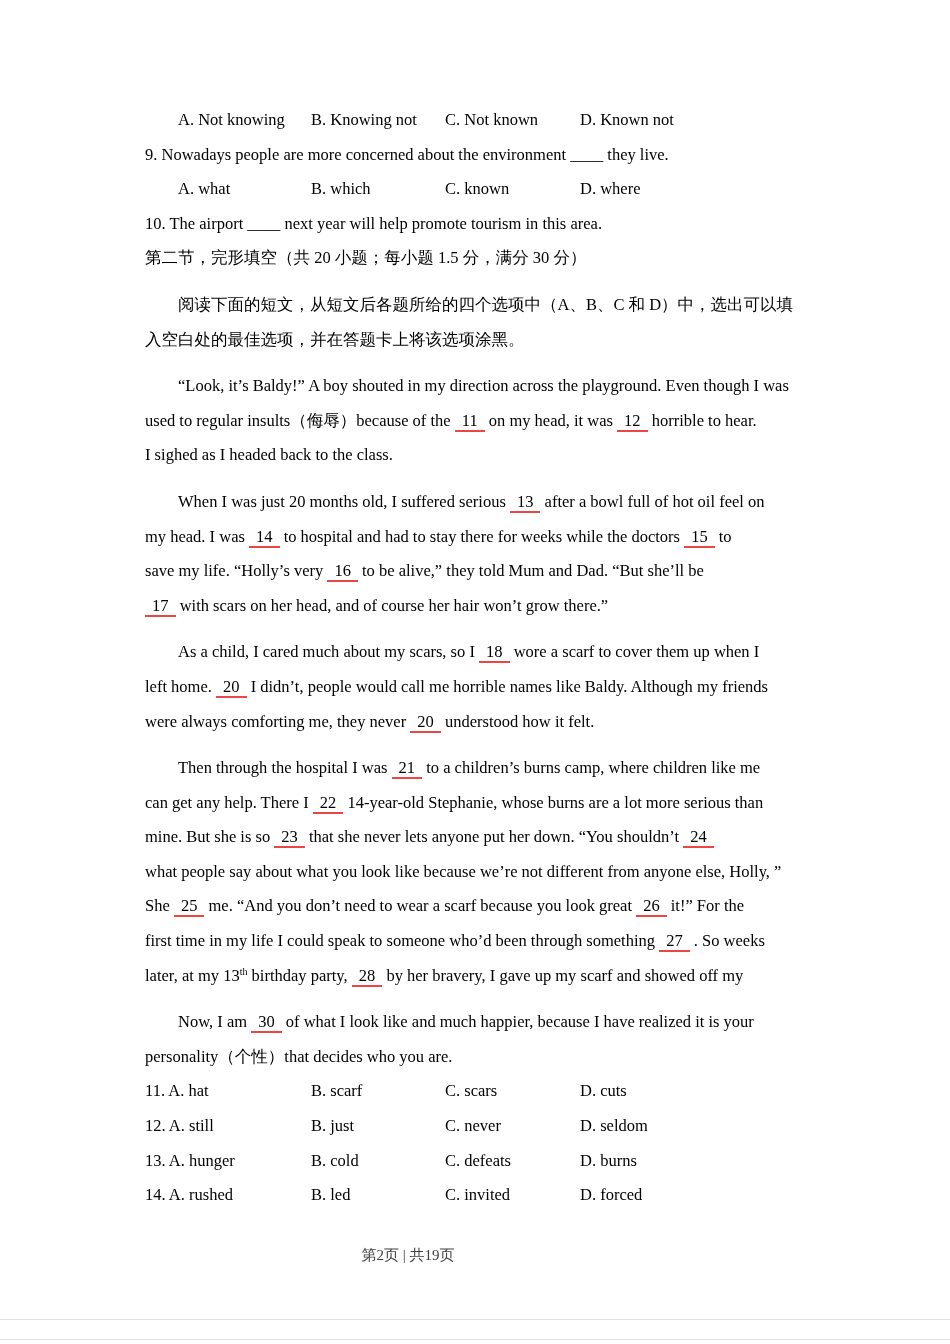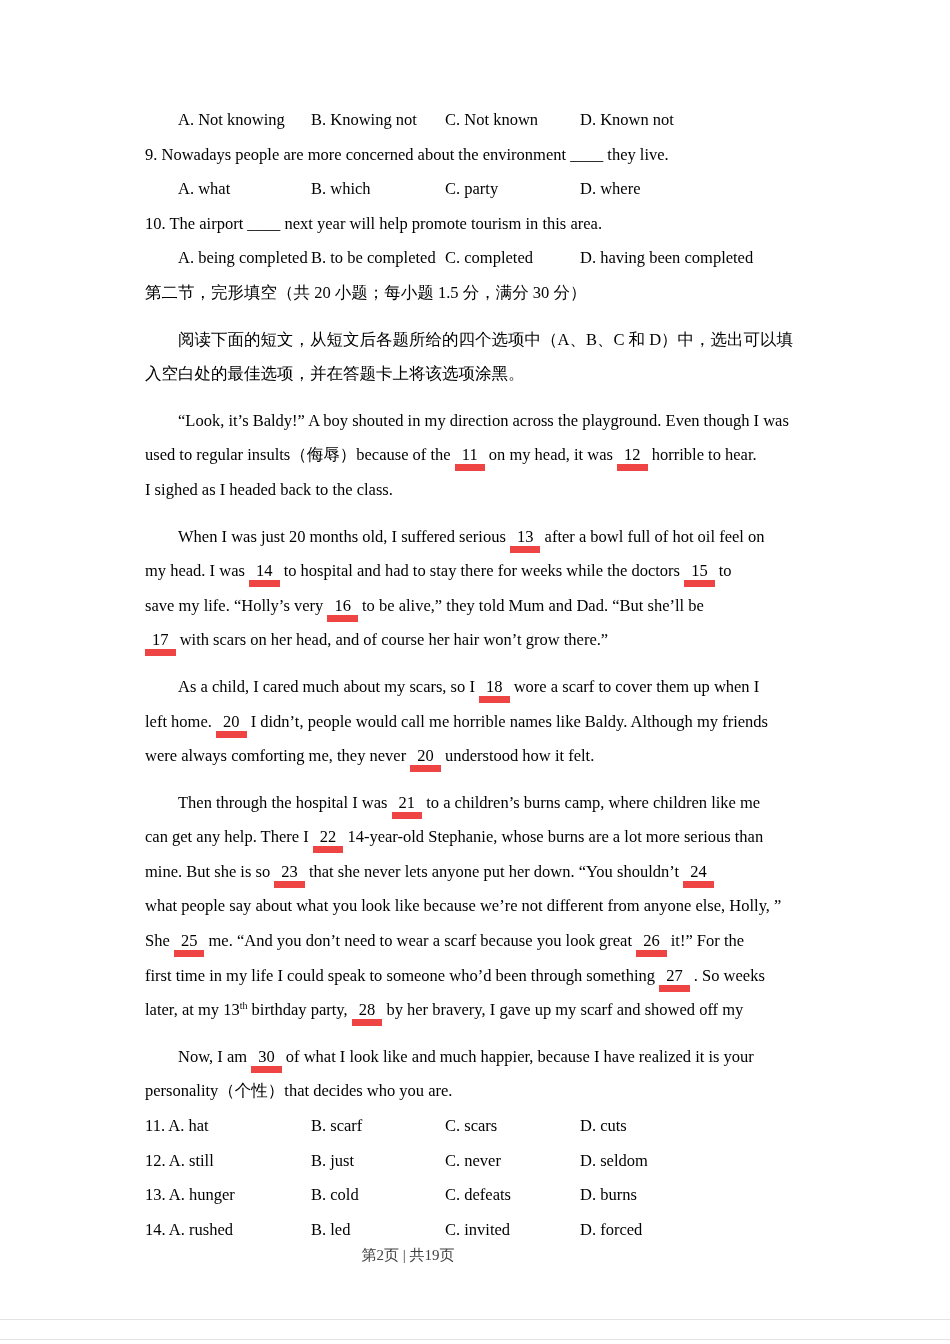--- a/index.html
+++ b/index.html
@@ -30,21 +30,21 @@
   .opts { display:grid; }
   .opts-indent {
     padding-left:33px;
     grid-template-columns:133px 134px 135px auto;
   }
   .opts-q {
     grid-template-columns:166px 134px 135px auto;
   }
   .opts span { white-space:pre; }
   .blank {
-    border-bottom:7px solid #ef4444;
+    border-bottom:2px solid #ef4444;
     padding:0 7px;
     text-align:center;
   }
   sup {
     font-size:10px;
     vertical-align:super;
     line-height:0;
   }
   .footer {
     position:absolute;
@@ -65,23 +65,22 @@
   .divider-a { top:1319px; }
   .divider-b { top:1339px; }
 </style>
 </head>
 <body>
 
 <div class="page">
   <div class="doc">
       <div class="line opts opts-indent"><span>A. Not knowing</span><span>B. Knowing not</span><span>C. Not known</span><span>D. Known not</span></div>
       <div class="line"><span>9. Nowadays people are more concerned about the environment ____ they live.</span></div>
-      <div class="line opts opts-indent"><span>A. what</span><span>B. which</span><span>C. party</span><span>D. where</span></div>
+      <div class="line opts opts-indent"><span>A. what</span><span>B. which</span><span>C. known</span><span>D. where</span></div>
       <div class="line"><span>10. The airport ____ next year will help promote tourism in this area.</span></div>
-      <div class="line opts opts-indent"><span>A. being completed</span><span>B. to be completed</span><span>C. completed</span><span>D. having been completed</span></div>
       <div class="line"><span>第二节，完形填空（共 20 小题；每小题 1.5 分，满分 30 分）</span></div>
       <div class="line indent"><span>阅读下面的短文，从短文后各题所给的四个选项中（A、B、C 和 D）中，选出可以填</span></div>
       <div class="line"><span>入空白处的最佳选项，并在答题卡上将该选项涂黑。</span></div>
       <div class="line indent"><span>“Look, it’s Baldy!” A boy shouted in my direction across the playground. Even though I was</span></div>
       <div class="line"><span>used to regular insults（侮辱）because of the </span><span class="blank">11</span><span> on my head, it was </span><span class="blank">12</span><span> horrible to hear.</span></div>
       <div class="line"><span>I sighed as I headed back to the class.</span></div>
       <div class="line indent"><span>When I was just 20 months old, I suffered serious </span><span class="blank">13</span><span> after a bowl full of hot oil feel on</span></div>
       <div class="line"><span>my head. I was </span><span class="blank">14</span><span> to hospital and had to stay there for weeks while the doctors </span><span class="blank">15</span><span> to</span></div>
       <div class="line"><span>save my life. “Holly’s very </span><span class="blank">16</span><span> to be alive,” they told Mum and Dad. “But she’ll be</span></div>
       <div class="line"><span class="blank">17</span><span> with scars on her head, and of course her hair won’t grow there.”</span></div>

